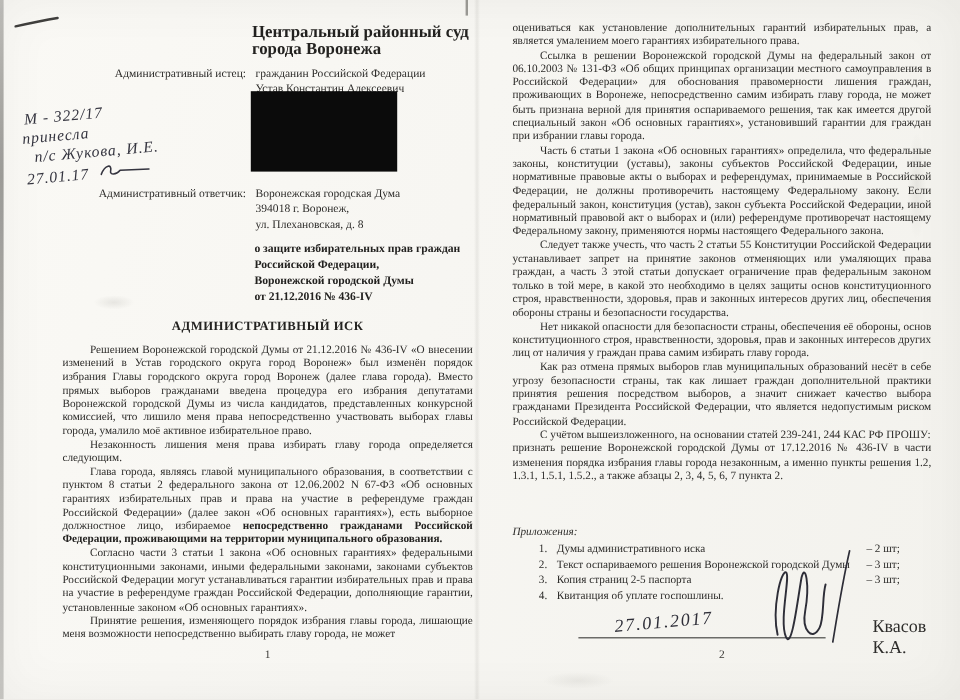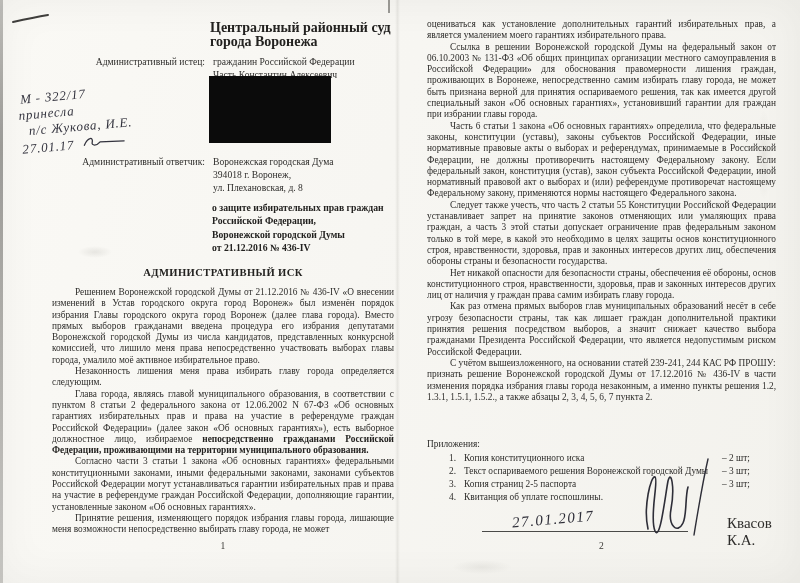--- a/index.html
+++ b/index.html
@@ -71,21 +71,21 @@
   }
 
   .body{font-size:9.35px;line-height:11.3px;text-align:justify;color:#2e2d2b;}
   .body1{position:absolute;left:52px;top:287px;width:342px;}
   .body2{position:absolute;left:27px;top:19px;width:349px;}
   p.para{margin:0;text-indent:23px;text-align:justify;}
   p.para.no-indent{text-indent:0;}
   .b{font-weight:bold;color:#232220;}
 
   .attachments{position:absolute;left:27px;top:438px;width:349px;font-size:9.35px;line-height:13px;}
-  .att-title{margin-bottom:1px;}
+  .att-title{margin-bottom:1px;font-style:italic;}
   .att-row{display:flex;padding-left:22px;}
   .att-num{width:15px;flex:0 0 15px;}
   .att-text{flex:1 1 auto;}
   .att-qty{flex:0 0 54px;width:54px;}
 
   .sig-area{position:absolute;left:0;top:455px;width:400px;height:95px;}
   .sig-line{position:absolute;left:82px;top:76px;width:206px;border-bottom:1.2px solid #4a4a48;}
   .sig-date{
     position:absolute;left:112px;top:56px;
     font-style:italic;font-size:15px;letter-spacing:1.5px;
@@ -116,21 +116,21 @@
 
     <div class="court">
       <div>Центральный районный суд</div>
       <div>города Воронежа</div>
     </div>
 
     <div class="row plaintiff-row">
       <div class="label">Административный истец:</div>
       <div class="value">
         <div>гражданин Российской Федерации</div>
-        <div>Часть Константин Алексеевич</div>
+        <div>Устав Константин Алексеевич</div>
       </div>
     </div>
 
     <div class="redaction"></div>
 
     <div class="reg-note">
       <div class="hw1">М - 322/17</div>
       <div class="hw2">принесла</div>
       <div class="hw3">п/с Жукова, И.Е.</div>
       <div class="hw4">
@@ -178,21 +178,21 @@
         <p class="para"><span>Нет никакой опасности для безопасности страны, обеспечения её обороны, основ конституционного строя, нравственности, здоровья, прав и законных интересов других лиц от наличия у граждан права самим избирать главу города.</span></p>
         <p class="para"><span>Как раз отмена прямых выборов глав муниципальных образований несёт в себе угрозу безопасности страны, так как лишает граждан дополнительной практики принятия решения посредством выборов, а значит снижает качество выбора гражданами Президента Российской Федерации, что является недопустимым риском Российской Федерации.</span></p>
         <p class="para"><span>С учётом вышеизложенного, на основании статей 239-241, 244 КАС РФ ПРОШУ:</span></p>
         <p class="para no-indent"><span>признать решение Воронежской городской Думы от 17.12.2016 № 436-IV в части изменения порядка избрания главы города незаконным, а именно пункты решения 1.2, 1.3.1, 1.5.1, 1.5.2., а также абзацы 2, 3, 4, 5, 6, 7 пункта 2.</span></p>
       </div>
 
     <div class="attachments">
       <div class="att-title">Приложения:</div>
       <div class="att-row">
         <span class="att-num">1.</span>
-        <span class="att-text">Копия конституционного иска</span>
+        <span class="att-text">Думы административного иска</span>
         <span class="att-qty">– 2 шт;</span>
       </div>
       <div class="att-row">
         <span class="att-num">2.</span>
         <span class="att-text">Текст оспариваемого решения Воронежской городской Думы</span>
         <span class="att-qty">– 3 шт;</span>
       </div>
       <div class="att-row">
         <span class="att-num">3.</span>
         <span class="att-text">Копия страниц 2-5 паспорта</span>

